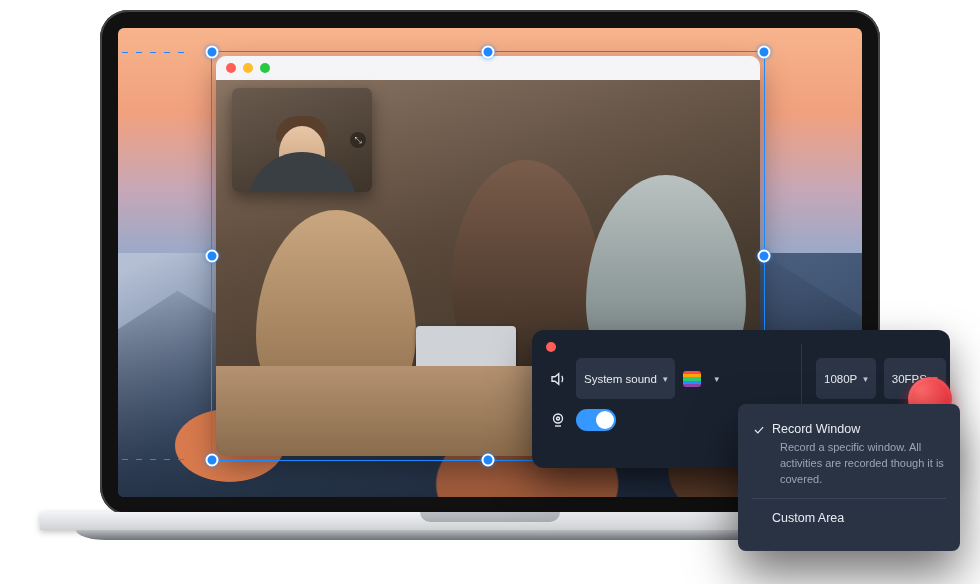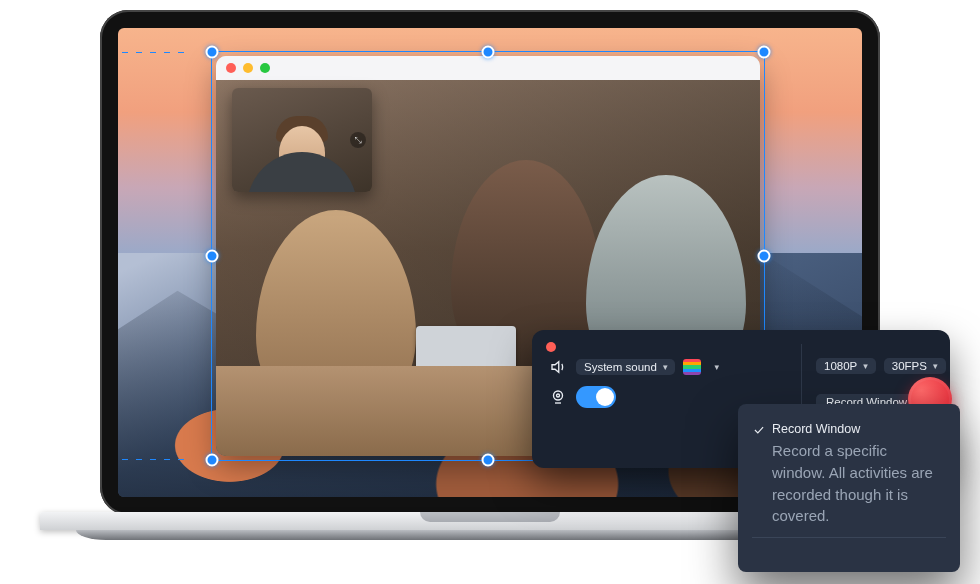--- a/index.html
+++ b/index.html
@@ -112,21 +112,21 @@
     padding:14px 16px; font-size:12px;
     display:flex;
   }
   .panel .close-dot{position:absolute; left:14px; top:12px; width:10px; height:10px; background:#ff5f57; border-radius:50%;}
   .panel-left{flex:0 0 254px; display:flex; flex-direction:column; gap:10px; padding-top:14px; border-right:1px solid #2d3748;}
   .panel-right{flex:1; display:flex; flex-direction:column; gap:20px; padding:14px 0 0 14px; position:relative;}
   .row{display:flex; align-items:center; gap:8px;}
   .ico{width:20px; display:flex; justify-content:center; align-items:center; flex:0 0 20px;}
   .ico svg{width:18px; height:18px; stroke:#e8ecf2; stroke-width:1.8; fill:none;}
   .pill {
-    background:#2b3546; border-radius:5px; height:16px; display:flex; align-items:center;
+    background:#2b3546; border-radius:5px; height:41px; display:flex; align-items:center;
     padding:0 8px; gap:4px; font-size:11.5px; white-space:nowrap;
   }
   .pill .caret, .caret { font-size:9px; opacity:.8; margin-left:2px;}
   .stepper .spin{display:flex; flex-direction:column; line-height:5px; font-size:7px; opacity:.7; margin-left:4px;}
   .x-sep{opacity:.7;}
   .rainbow{width:18px; height:16px; border-radius:3px;
     background:linear-gradient(180deg,#ff4757 0 20%,#ffa502 20% 40%,#2ecc71 40% 60%,#1e90ff 60% 80%,#8e44ad 80% 100%);}
   .rainbow-caret{font-size:9px; opacity:.8; margin-left:5px;}
   .toggle{width:40px; height:22px; border-radius:11px; background:#3498ff; position:relative;}
   .toggle .knob{position:absolute; right:2px; top:2px; width:18px; height:18px; border-radius:50%; background:#fff;}
@@ -144,21 +144,21 @@
     position:absolute; left:738px; top:404px; width:222px;
     background:#2a3344; border-radius:8px; padding:12px 14px;
     color:#e8ecf2; font-size:12px;
     box-shadow:0 24px 48px rgba(0,0,0,.55);
   }
   .menu-item{padding:6px 2px 10px 20px; position:relative;}
   .menu-item + .menu-item{border-top:1px solid #3a4558; padding-top:12px;}
   .menu-item .check{position:absolute; left:0; top:7px; width:14px; height:14px;}
   .menu-item .check svg{width:14px;height:14px;stroke:#e8ecf2;stroke-width:2;fill:none;}
   .menu-item .title{font-size:12.5px; margin-bottom:4px;}
-  .menu-item .desc{font-size:15px; line-height:1.45; color:#9aa5b5;}
+  .menu-item .desc{font-size:11px; line-height:1.45; color:#9aa5b5;margin-left:8px;}
 
 </style>
 </head>
 <body>
 
 <div class="stage">
   <div class="laptop">
     <div class="screen-bezel">
       <div class="screen">
         <div class="mountains"></div>
@@ -268,16 +268,17 @@
     <div class="menu-item">
       <span class="check">
         <svg viewBox="0 0 24 24">
             <path d="M5 12l5 5L19 7"></path>
           </svg>
       </span>
       <div class="title">Record Window</div>
       <div class="desc">Record a specific window. All activities are recorded though it is covered.</div>
     </div>
     <div class="menu-item">
+      <div class="title">Custom Area</div>
     </div>
   </div>
 
 </div>
 
 </body></html>

